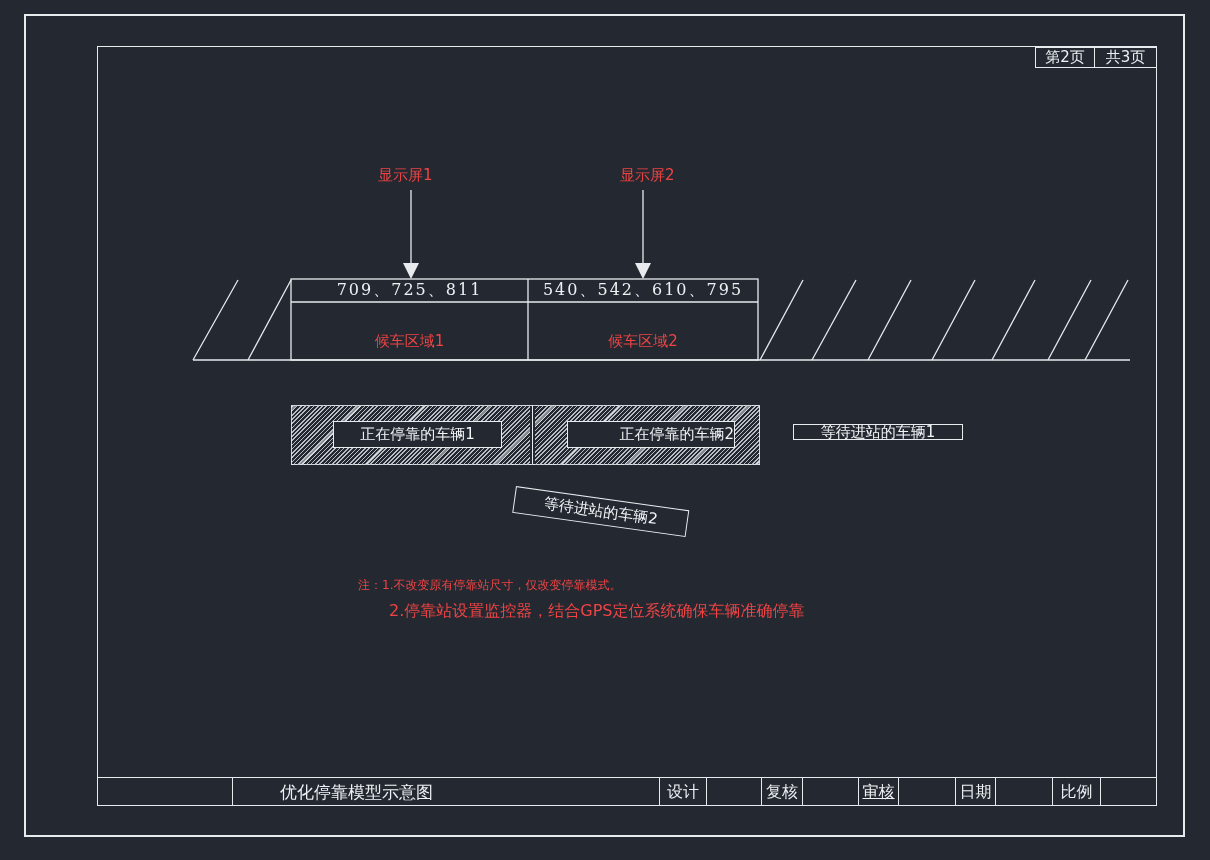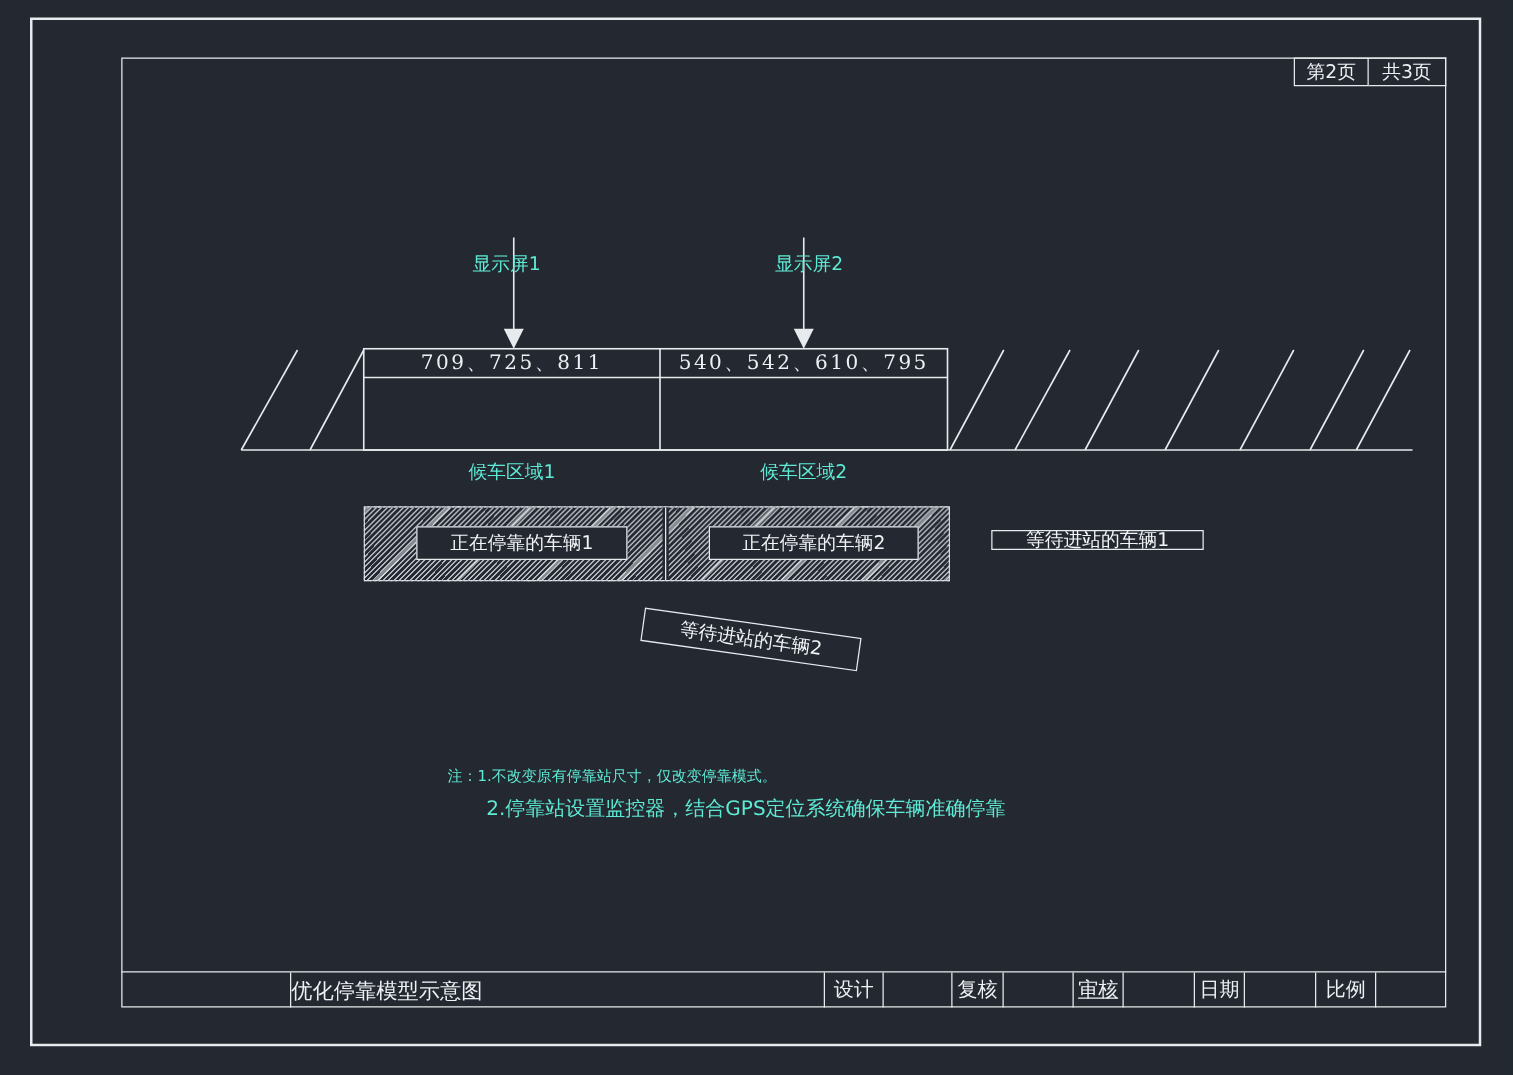--- a/index.html
+++ b/index.html
@@ -4,26 +4,26 @@
 <style>
   html,body{margin:0;padding:0;background:#232831;}
   #canvas{
     position:relative;width:1210px;height:860px;overflow:hidden;
     background:#232831;color:#eef1f3;
     font-family:"DejaVu Sans","Liberation Sans",sans-serif;
   }
   .abs{position:absolute;box-sizing:border-box;}
   .frame{border:2px solid #e8ebee;}
   .frame-inner{border:1.5px solid #e8ebee;}
-  .lbl{white-space:nowrap;color:#5eead4;margin-top:36px;}
+  .lbl{white-space:nowrap;color:#ef4444;}
   .serif{font-family:"DejaVu Serif","Liberation Serif",serif;letter-spacing:2px;}
   .center{display:flex;align-items:center;justify-content:center;text-align:left;}
 
   
-  .pagebox{position:absolute;left:1035px;top:46px;height:23px;display:flex;}
+  .pagebox{position:absolute;left:1035px;top:46px;height:23px;display:flex;align-items:center;}
   .pagebox .cell{box-sizing:border-box;border:1.5px solid #e8ebee;display:flex;align-items:center;justify-content:center;font-size:15px;}
   .pagebox .cell.c1{width:60px;}
   .pagebox .cell.c2{width:62px;border-left:none;}
 
   
   .hatch{
     position:absolute;left:291px;top:405px;width:469px;height:60px;box-sizing:border-box;
     border:1px solid rgba(232,235,238,.85);
     background-image:
       repeating-linear-gradient(135deg, rgba(255,255,255,.45) 0 3px, rgba(255,255,255,0) 3px 46px),
@@ -39,21 +39,21 @@
   .vbox.plain{background:transparent;}
 
   
   .titlebar{
     position:absolute;left:97px;top:777px;width:1060px;height:29px;box-sizing:border-box;
     border-top:1.5px solid #e8ebee;display:flex;align-items:stretch;font-size:16px;
   }
   .titlebar .tcell{box-sizing:border-box;border-left:1.5px solid #e8ebee;display:flex;align-items:center;white-space:nowrap;}
   .titlebar .tcell:first-child{border-left:none;}
   .titlebar .tcell.lab{justify-content:center;}
-  .titlebar .tcell.title{font-size:17px;}
+  .titlebar .tcell.title{padding-left:47px;font-size:17px;}
 </style>
 </head>
 <body>
 
 <div id="canvas">
 
   <div class="abs frame" style="left:24px;top:14px;width:1161px;height:823px;"></div>
 
   <div class="abs frame-inner" style="left:97px;top:46px;width:1060px;height:760px;"></div>
 
@@ -109,21 +109,21 @@
 
   <div class="hatch">
     <div class="hatch-gap">
       <div class="hatch-gap-line"></div>
     </div>
   </div>
 
   <div class="vbox" style="left:333px;top:421px;width:169px;height:27px;">
     <span>正在停靠的车辆1</span>
   </div>
-  <div class="vbox" style="left:567px;top:421px;width:168px;height:27px;">
+  <div class="vbox" style="left:567px;top:421px;width:168px;height:27px;justify-content:flex-end;">
     <span>正在停靠的车辆2</span>
   </div>
   <div class="vbox plain" style="left:793px;top:424px;width:170px;height:16px;">
     <span>等待进站的车辆1</span>
   </div>
   <div class="vbox plain" style="left:516px;top:486px;width:175px;height:27px;transform:rotate(8deg);transform-origin:left top;">
     <span>等待进站的车辆2</span>
   </div>
 
   <div class="abs lbl" style="left:358px;top:577px;font-size:12px;">注：1.不改变原有停靠站尺寸，仅改变停靠模式。</div>

